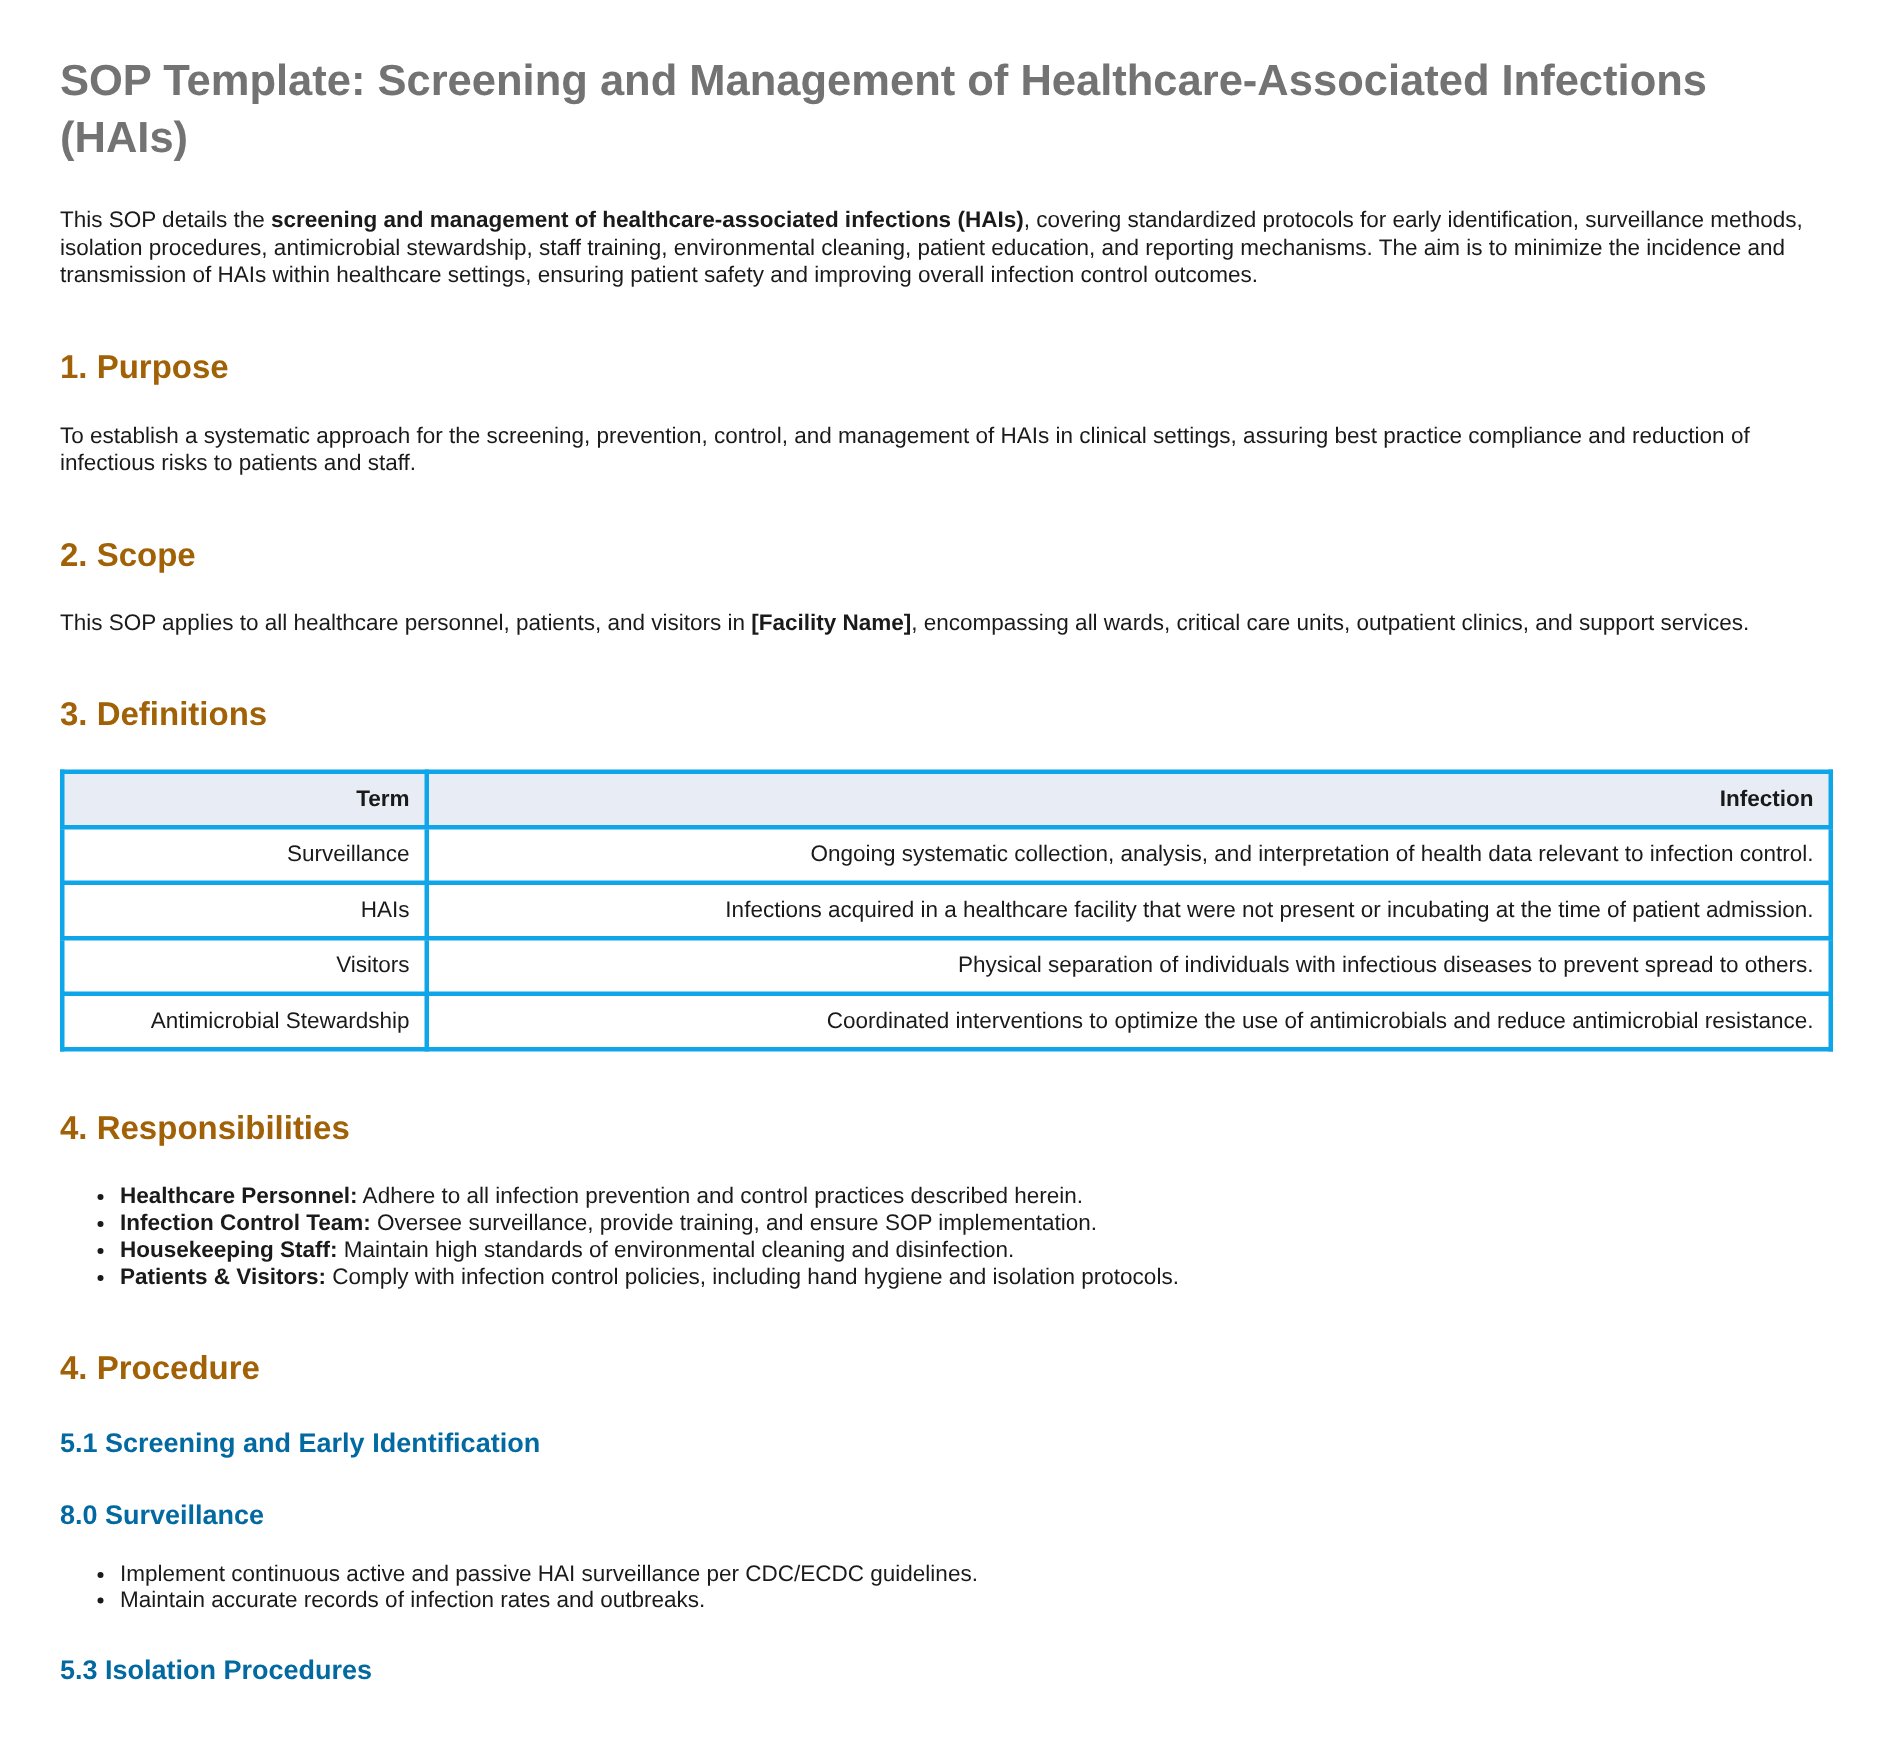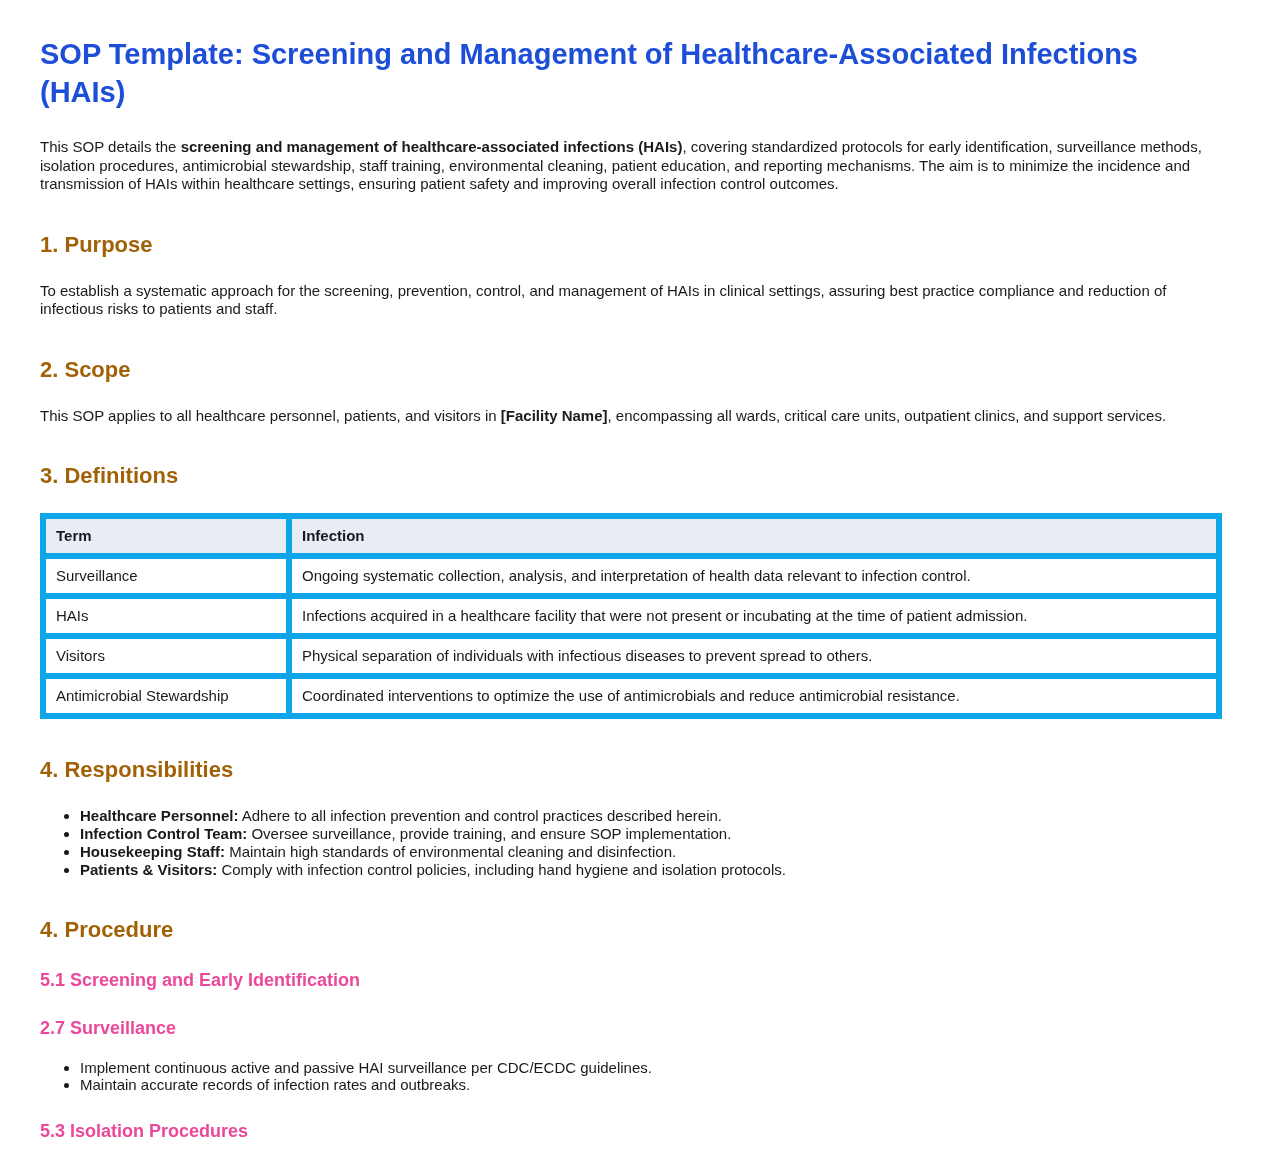--- a/index.html
+++ b/index.html
@@ -14,50 +14,50 @@
     height: 1170px;
     overflow: hidden;
     box-sizing: border-box;
     padding: 36px 41px 0 40px;
     background: #ffffff;
   }
   h1 {
     font-size: 29px;
     line-height: 1.3;
     font-weight: bold;
-    color: #1d4ed8;
+    color: #737373;
     margin: 0 0 27px 0;
   }
   h2 {
     font-size: 22px;
     font-weight: bold;
     color: #a16207;
     margin: 38px 0 24px 0;
   }
   h3 {
     font-size: 18px;
     font-weight: bold;
-    color: #ec4899;
+    color: #0369a1;
     margin: 27px 0 20px 0;
   }
   p {
     font-size: 15px;
     line-height: 18.5px;
     margin: 0 0 25px 0;
   }
   strong { font-weight: bold; }
   table {
     border-collapse: collapse;
     width: 100%;
     margin: 0 0 35px 0;
     font-size: 15px;
   }
   th, td {
-    border: 6px solid #0ea5e9;
-    text-align: left;
+    border: 3px solid #0ea5e9;
+    text-align: right;
     padding: 8px 10px;
     line-height: 18px;
     font-weight: normal;
     vertical-align: middle;
   }
   th {
     background: #e8ecf4;
     font-weight: bold;
   }
   th.col-term, td.col-term { width: 220px; }
@@ -120,21 +120,21 @@
     <li><strong>Healthcare Personnel:</strong><span> Adhere to all infection prevention and control practices described herein.</span></li>
     <li><strong>Infection Control Team:</strong><span> Oversee surveillance, provide training, and ensure SOP implementation.</span></li>
     <li><strong>Housekeeping Staff:</strong><span> Maintain high standards of environmental cleaning and disinfection.</span></li>
     <li><strong>Patients &amp; Visitors:</strong><span> Comply with infection control policies, including hand hygiene and isolation protocols.</span></li>
   </ul>
 
   <h2>4. Procedure</h2>
 
   <h3>5.1 Screening and Early Identification</h3>
 
-  <h3>2.7 Surveillance</h3>
+  <h3>8.0 Surveillance</h3>
   <ul>
     <li>Implement continuous active and passive HAI surveillance per CDC/ECDC guidelines.</li>
     <li>Maintain accurate records of infection rates and outbreaks.</li>
   </ul>
 
   <h3>5.3 Isolation Procedures</h3>
 
 </div>
 
 </body></html>

